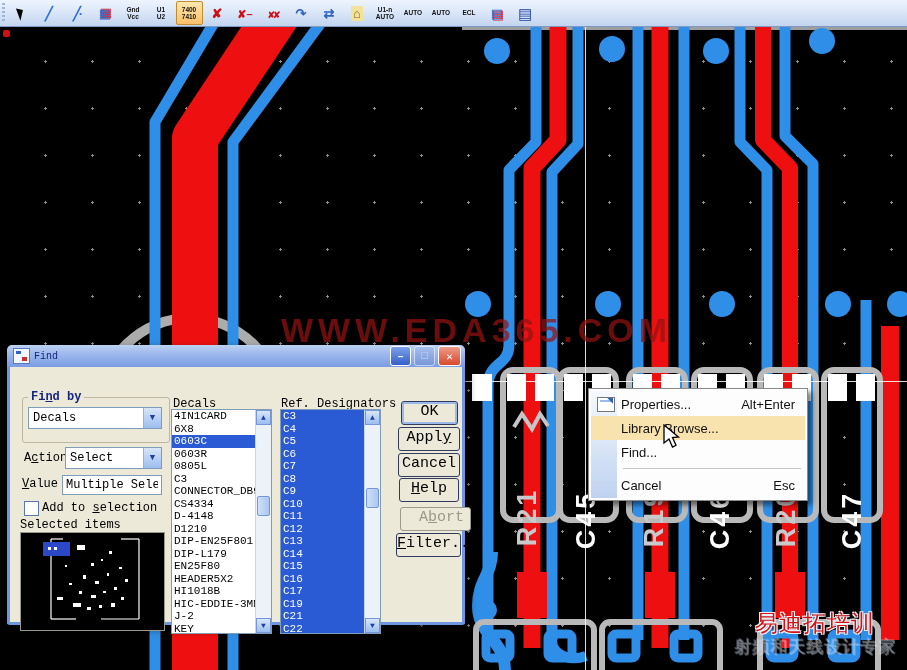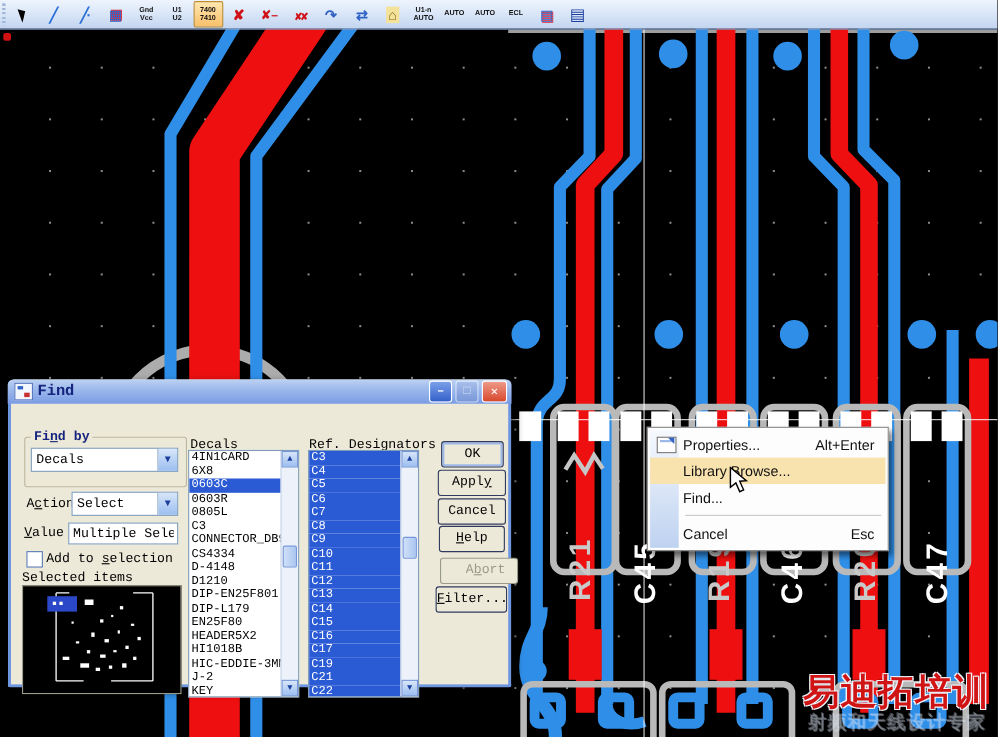--- a/index.html
+++ b/index.html
@@ -38,38 +38,38 @@
   #canvas{position:absolute;left:0;top:26px;width:907px;height:644px;background:#000;
     background-image:radial-gradient(circle,rgba(255,255,255,.55) 1px,transparent 1.4px);
     background-size:47px 47px;background-position:22px 12px;z-index:0;cursor:crosshair;}
   #pcb-svg{position:absolute;left:0;top:0;z-index:1;pointer-events:none;}
   .pcb-label{position:absolute;z-index:2;width:90px;height:30px;text-align:center;
     font-weight:bold;font-size:27px;letter-spacing:3px;transform:rotate(-90deg);
     font-family:"Liberation Sans",sans-serif;pointer-events:none;}
   #watermark-center{position:absolute;left:281px;top:311px;z-index:3;font-size:34px;font-weight:bold;
     letter-spacing:5px;color:rgba(150,18,18,.72);white-space:nowrap;pointer-events:none;}
   #logo-watermark{position:absolute;left:723px;top:612px;z-index:4;width:184px;text-align:center;pointer-events:none;}
-  #logo-line1{font-size:33px;font-weight:bold;color:#d01414;line-height:1;letter-spacing:1px;
+  #logo-line1{font-size:23px;font-weight:normal;color:#d01414;line-height:1;letter-spacing:1px;
     text-shadow:-1px -1px 0 #eef2fa,1px -1px 0 #eef2fa,-1px 1px 0 #eef2fa,1px 1px 0 #eef2fa;}
   #logo-line2{font-size:17px;font-weight:bold;letter-spacing:1px;color:rgba(205,215,235,.30);
     text-shadow:1px 1px 0 rgba(230,238,250,.35);}
 
   
   #find-dialog{position:absolute;left:7px;top:345px;width:458px;height:280px;z-index:10;
     background:#ece9d8;border:3px solid #6f96e0;border-top:none;border-radius:6px 6px 3px 3px;
     box-shadow:3px 4px 8px rgba(0,0,0,.55);box-sizing:border-box;
     font-family:"Liberation Mono",monospace;font-size:12px;color:#000;}
   #find-titlebar{position:absolute;left:-3px;top:0;width:458px;height:22px;border-radius:5px 5px 0 0;
     background:linear-gradient(180deg,#bdd2f3 0%,#9db9ec 40%,#7b9ce4 100%);
     display:flex;align-items:center;padding:0 4px;box-sizing:border-box;cursor:default;}
   #find-title-icon{width:15px;height:14px;margin:0 4px 0 2px;background:#f4f7fd;border:1px solid #5a79c0;
     position:relative;}
   #find-title-icon::before{content:"";position:absolute;left:2px;top:2px;width:5px;height:3px;background:#2f62c4;}
   #find-title-icon::after{content:"";position:absolute;right:2px;bottom:2px;width:5px;height:4px;background:#c73030;}
-  #find-title-text{font-weight:bold;color:#16247e;font-size:14px;}
+  #find-title-text{font-weight:normal;color:#16247e;font-size:10px;}
   #find-caption-buttons{margin-left:auto;display:flex;gap:3px;align-items:center;}
   .cap-btn{width:19px;height:18px;border-radius:3px;border:1px solid #fff;
     display:flex;align-items:center;justify-content:center;color:#fff;font-size:11px;font-weight:bold;cursor:pointer;}
   #btn-minimize{background:linear-gradient(180deg,#7ba0ea,#3560c8);}
   #btn-maximize{background:linear-gradient(180deg,#9eb6e6,#7590cf);opacity:.55;}
   #btn-close{background:linear-gradient(180deg,#ee9a8a,#d8482c);width:21px;}
 
   .dlg-label{position:absolute;color:#000;}
   u{text-decoration:underline;}
   #group-findby{position:absolute;left:12px;top:30px;width:146px;height:44px;
@@ -104,21 +104,21 @@
   .vscroll{position:absolute;right:0;top:0;width:15px;bottom:0;background:#ecf1fa;border-left:1px solid #c8d4e8;}
   .sb-up,.sb-dn{position:absolute;left:0;width:15px;height:15px;
     background:linear-gradient(180deg,#d8e6f9,#9cbef0);border:1px solid #7596d8;box-sizing:border-box;
     color:#1d3f9e;font-size:8px;text-align:center;line-height:13px;cursor:pointer;}
   .sb-up{top:0;} .sb-dn{bottom:0;}
   .sb-thumb{position:absolute;left:1px;width:13px;height:20px;top:86px;border-radius:2px;
     background:linear-gradient(90deg,#cfe0f8,#aac6f0);border:1px solid #7596d8;box-sizing:border-box;cursor:pointer;}
 
   .dlg-btn{position:absolute;left:388px;width:60px;height:22px;background:#ece9d8;
     border:1px solid #303b5e;border-radius:3px;text-align:center;line-height:20px;
-    font-family:"Liberation Mono",monospace;font-size:12px;cursor:pointer;}
+    font-family:"Liberation Mono",monospace;font-size:15px;cursor:pointer;}
   #btn-ok{left:391px;top:34px;width:55px;box-shadow:0 0 0 2px #9db9ec inset;}
   #btn-apply{top:60px;}
   #btn-cancel{top:86px;}
   #btn-help{left:389px;top:111px;width:58px;}
   #btn-abort{left:390px;top:140px;width:57px;color:#9a9a8a;border-color:#9a9a8a;cursor:default;padding-left:12px;}
   #btn-filter{left:386px;top:166px;width:63px;}
 
   
   #context-menu{position:absolute;left:588px;top:388px;width:220px;z-index:20;
     background:#fdfdfd;border:1px solid #8a8a8a;box-shadow:4px 4px 5px rgba(0,0,0,.5);
@@ -314,20 +314,21 @@
     <div id="pcb-labels" data-name="pcb-labels">
         <div class="pcb-label" data-name="ref-designator-label" style="color: rgb(201, 201, 201); left: 482px; top: 476px;">R21</div>
         <div class="pcb-label" data-name="ref-designator-label" style="color: rgb(255, 255, 255); left: 541px; top: 479px;">C45</div>
         <div class="pcb-label" data-name="ref-designator-label" style="color: rgb(201, 201, 201); left: 609px; top: 477px;">R19</div>
         <div class="pcb-label" data-name="ref-designator-label" style="color: rgb(255, 255, 255); left: 675px; top: 479px;">C46</div>
         <div class="pcb-label" data-name="ref-designator-label" style="color: rgb(201, 201, 201); left: 741px; top: 477px;">R20</div>
         <div class="pcb-label" data-name="ref-designator-label" style="color: rgb(255, 255, 255); left: 807px; top: 479px;">C47</div>
       </div>
   </div>
 
+  <div id="watermark-center" data-name="watermark-text">WWW.EDA365.COM</div>
   <div id="logo-watermark" data-name="logo-watermark">
     <div id="logo-line1" data-name="logo-line1">易迪拓培训</div>
     <div id="logo-line2" data-name="logo-line2">射频和天线设计专家</div>
   </div>
 
   <div id="find-dialog" data-name="find-dialog">
     <div id="find-titlebar" data-name="find-dialog-titlebar">
       <div id="find-title-icon" data-name="find-dialog-icon"></div>
       <div id="find-title-text" data-name="find-dialog-title">Find</div>
       <div id="find-caption-buttons">

